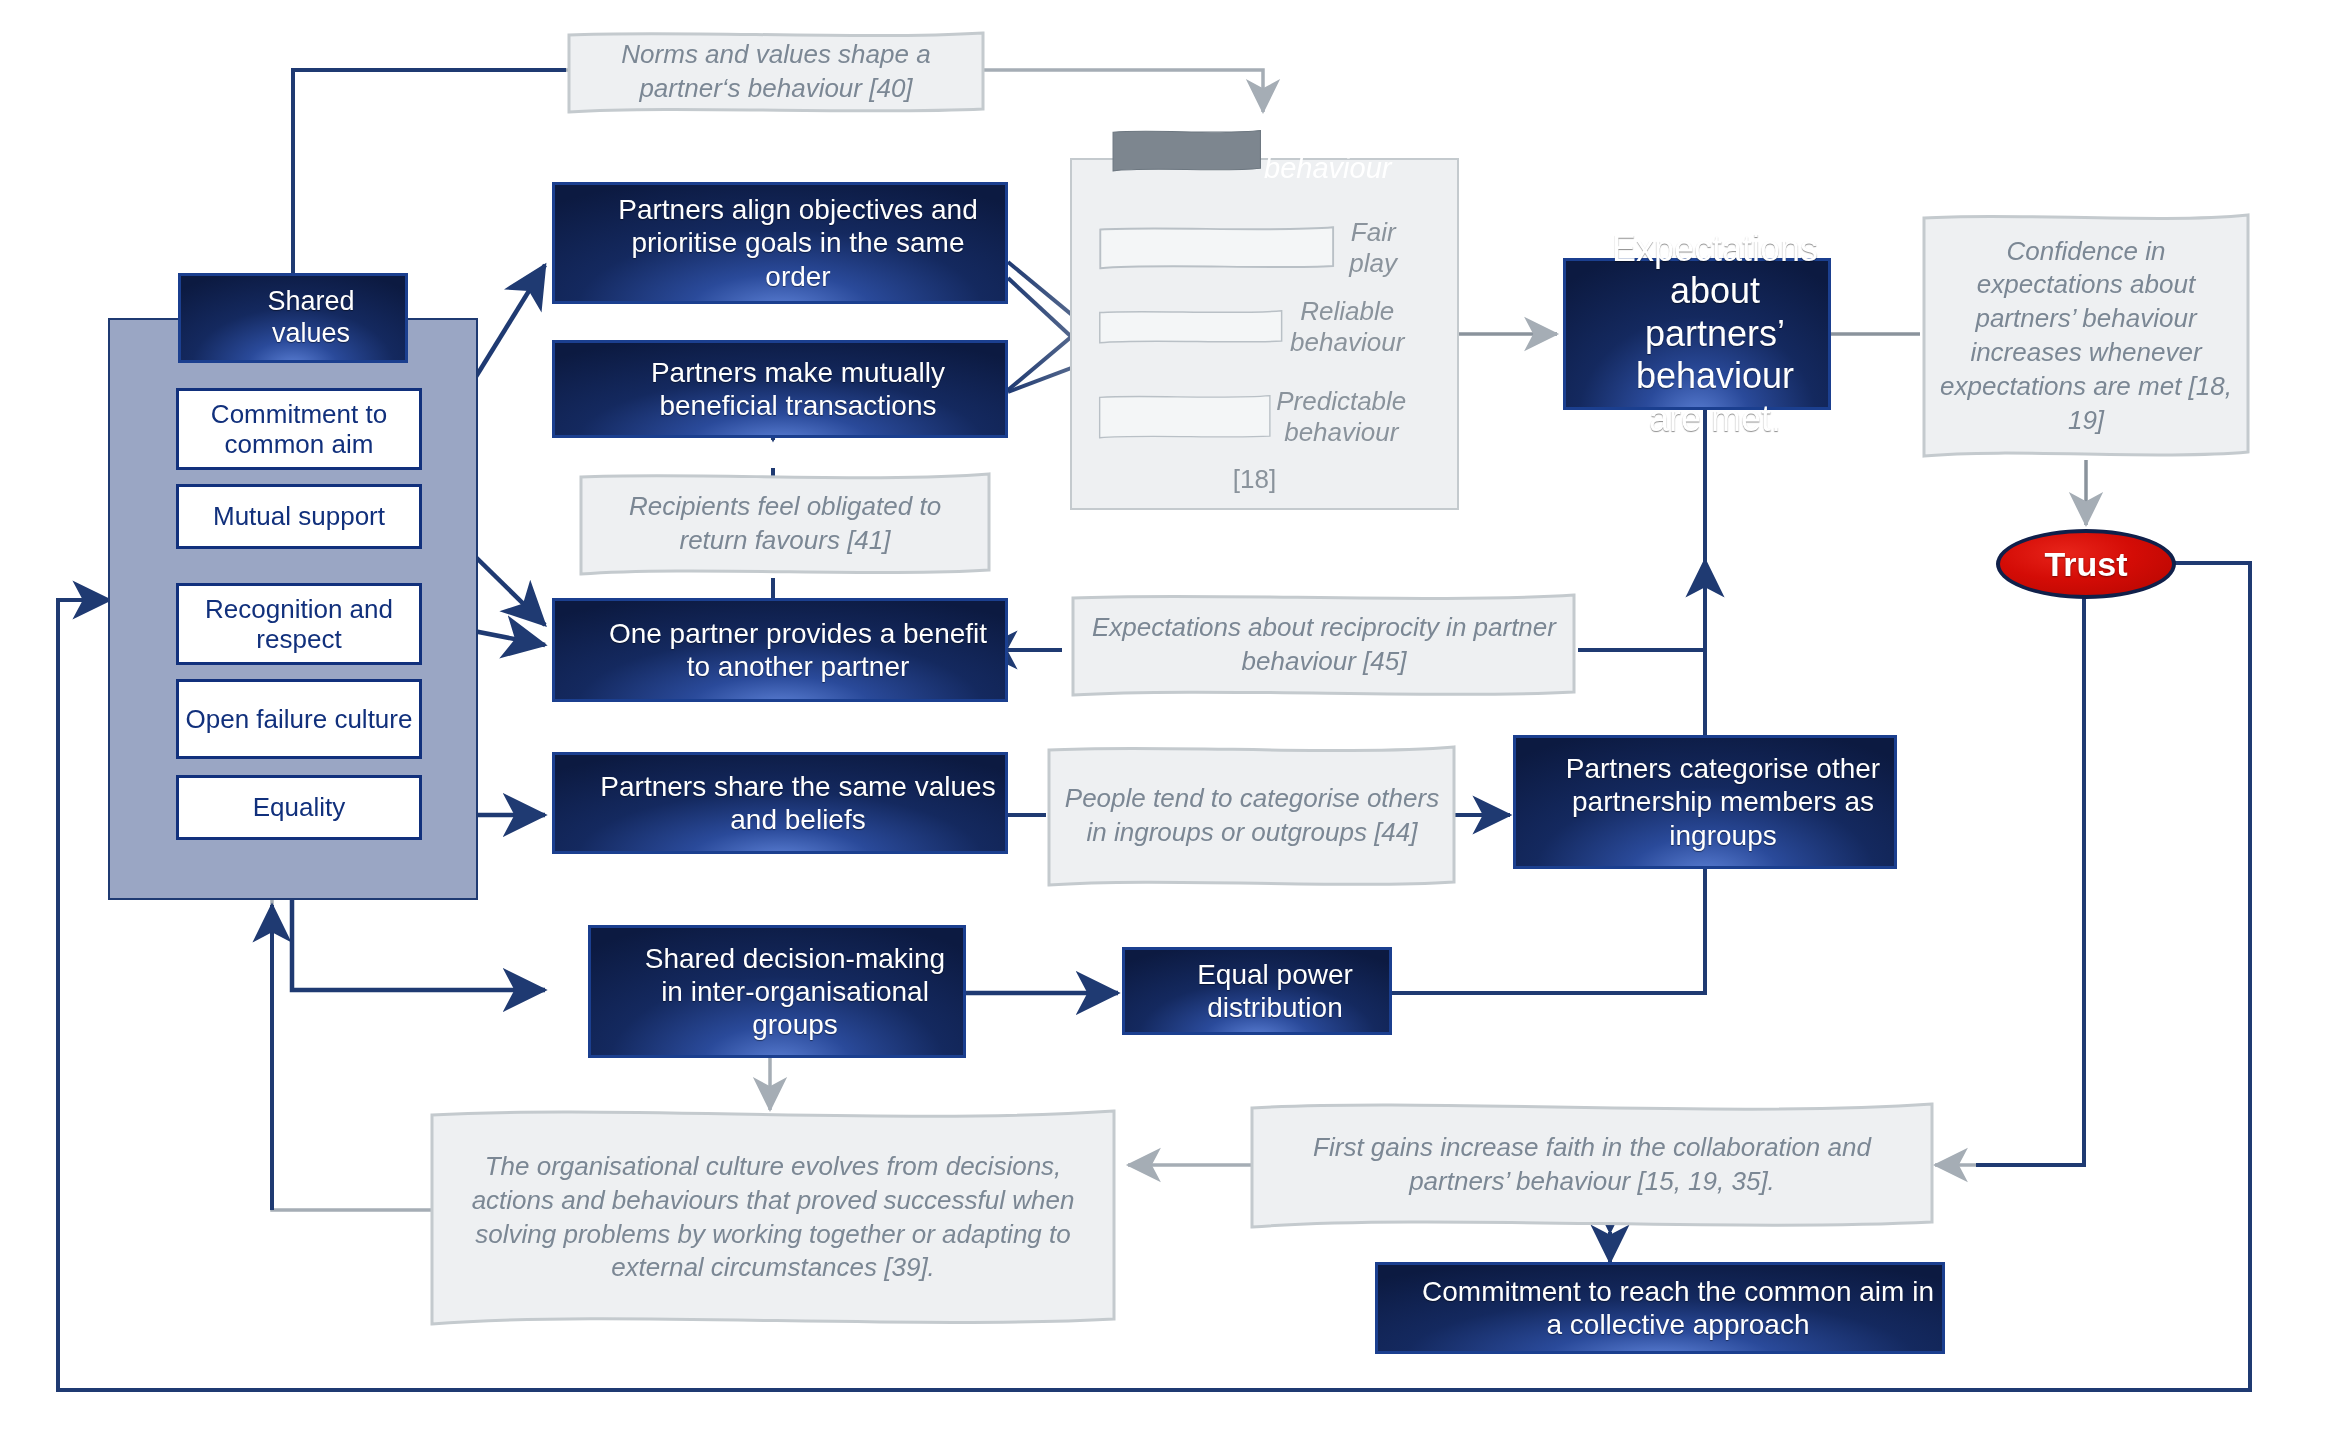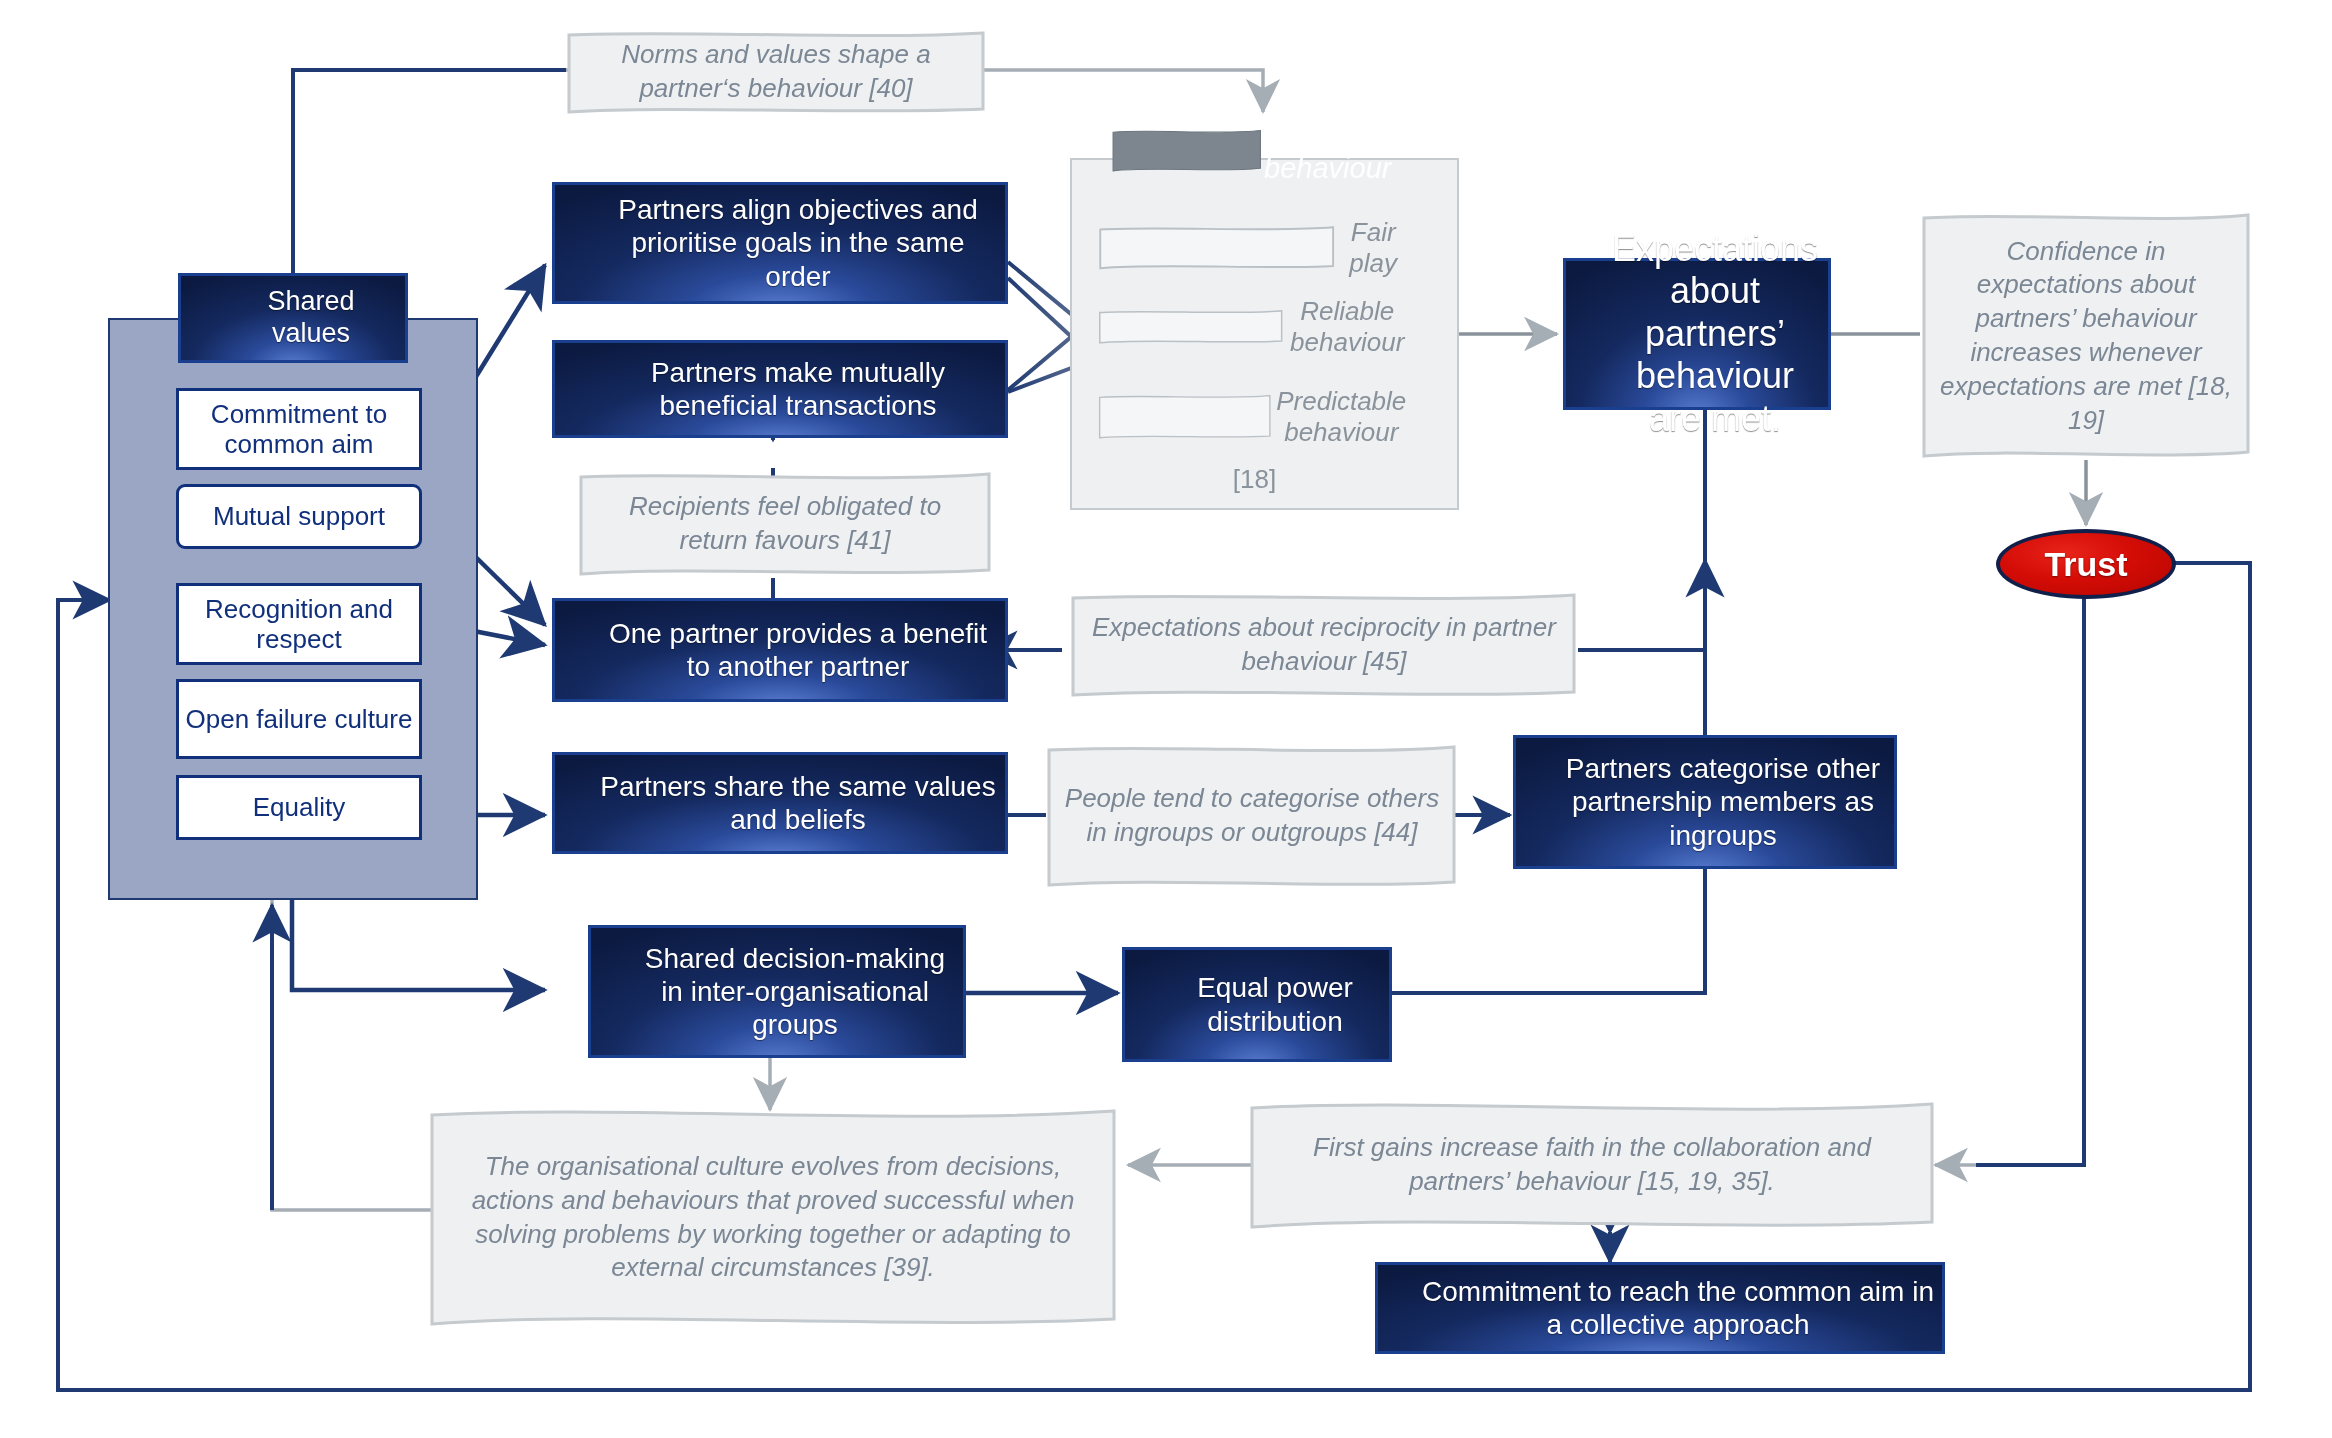--- a/index.html
+++ b/index.html
@@ -193,21 +193,21 @@
 
   <div class="values-box" style="left:108px;top:318px;width:370px;height:582px;"></div>
 
   <div class="node" style="left:178px;top:273px;width:230px;height:90px;font-size:27px;">
     <span>Shared values</span>
   </div>
 
   <div class="value-item" style="left:176px;top:388px;width:246px;height:82px;font-size:26px;">
     <span>Commitment to common aim</span>
   </div>
-  <div class="value-item" style="left:176px;top:484px;width:246px;height:65px;font-size:26px;border-radius:9px;">
+  <div class="value-item" style="left:176px;top:484px;width:246px;height:65px;font-size:26px;">
     <span>Mutual support</span>
   </div>
   <div class="value-item" style="left:176px;top:583px;width:246px;height:82px;font-size:26px;">
     <span>Recognition and respect</span>
   </div>
   <div class="value-item" style="left:176px;top:679px;width:246px;height:80px;font-size:26px;">
     <span>Open failure culture</span>
   </div>
   <div class="value-item" style="left:176px;top:775px;width:246px;height:65px;font-size:26px;">
     <span>Equality</span>
@@ -275,21 +275,21 @@
   </div>
 
   <div class="node" style="left:1563px;top:258px;width:268px;height:152px;font-size:36px;">
     <span>Expectations about partners’ behaviour are met.</span>
   </div>
 
   <div class="node" style="left:588px;top:925px;width:378px;height:133px;font-size:28px;">
     <span>Shared decision-making in inter-organisational groups</span>
   </div>
 
-  <div class="node" style="left:1122px;top:947px;width:270px;height:115px;font-size:28px;">
+  <div class="node" style="left:1122px;top:947px;width:270px;height:88px;font-size:28px;">
     <span>Equal power distribution</span>
   </div>
 
   <div class="node" style="left:1375px;top:1262px;width:570px;height:92px;font-size:28px;">
     <span>Commitment to reach the common aim in a collective approach</span>
   </div>
 
   <div class="note" style="left:578px;top:470px;width:414px;height:108px;font-size:26px;">
     <svg class="note-bg" viewBox="0 0 414 108" preserveAspectRatio="none">
       <path d="M3,7 C110,2 300,13 411,4 L411,100 C300,107 110,96 3,104 Z" fill="#eef0f2" stroke="#c4cace" stroke-width="3"></path>

